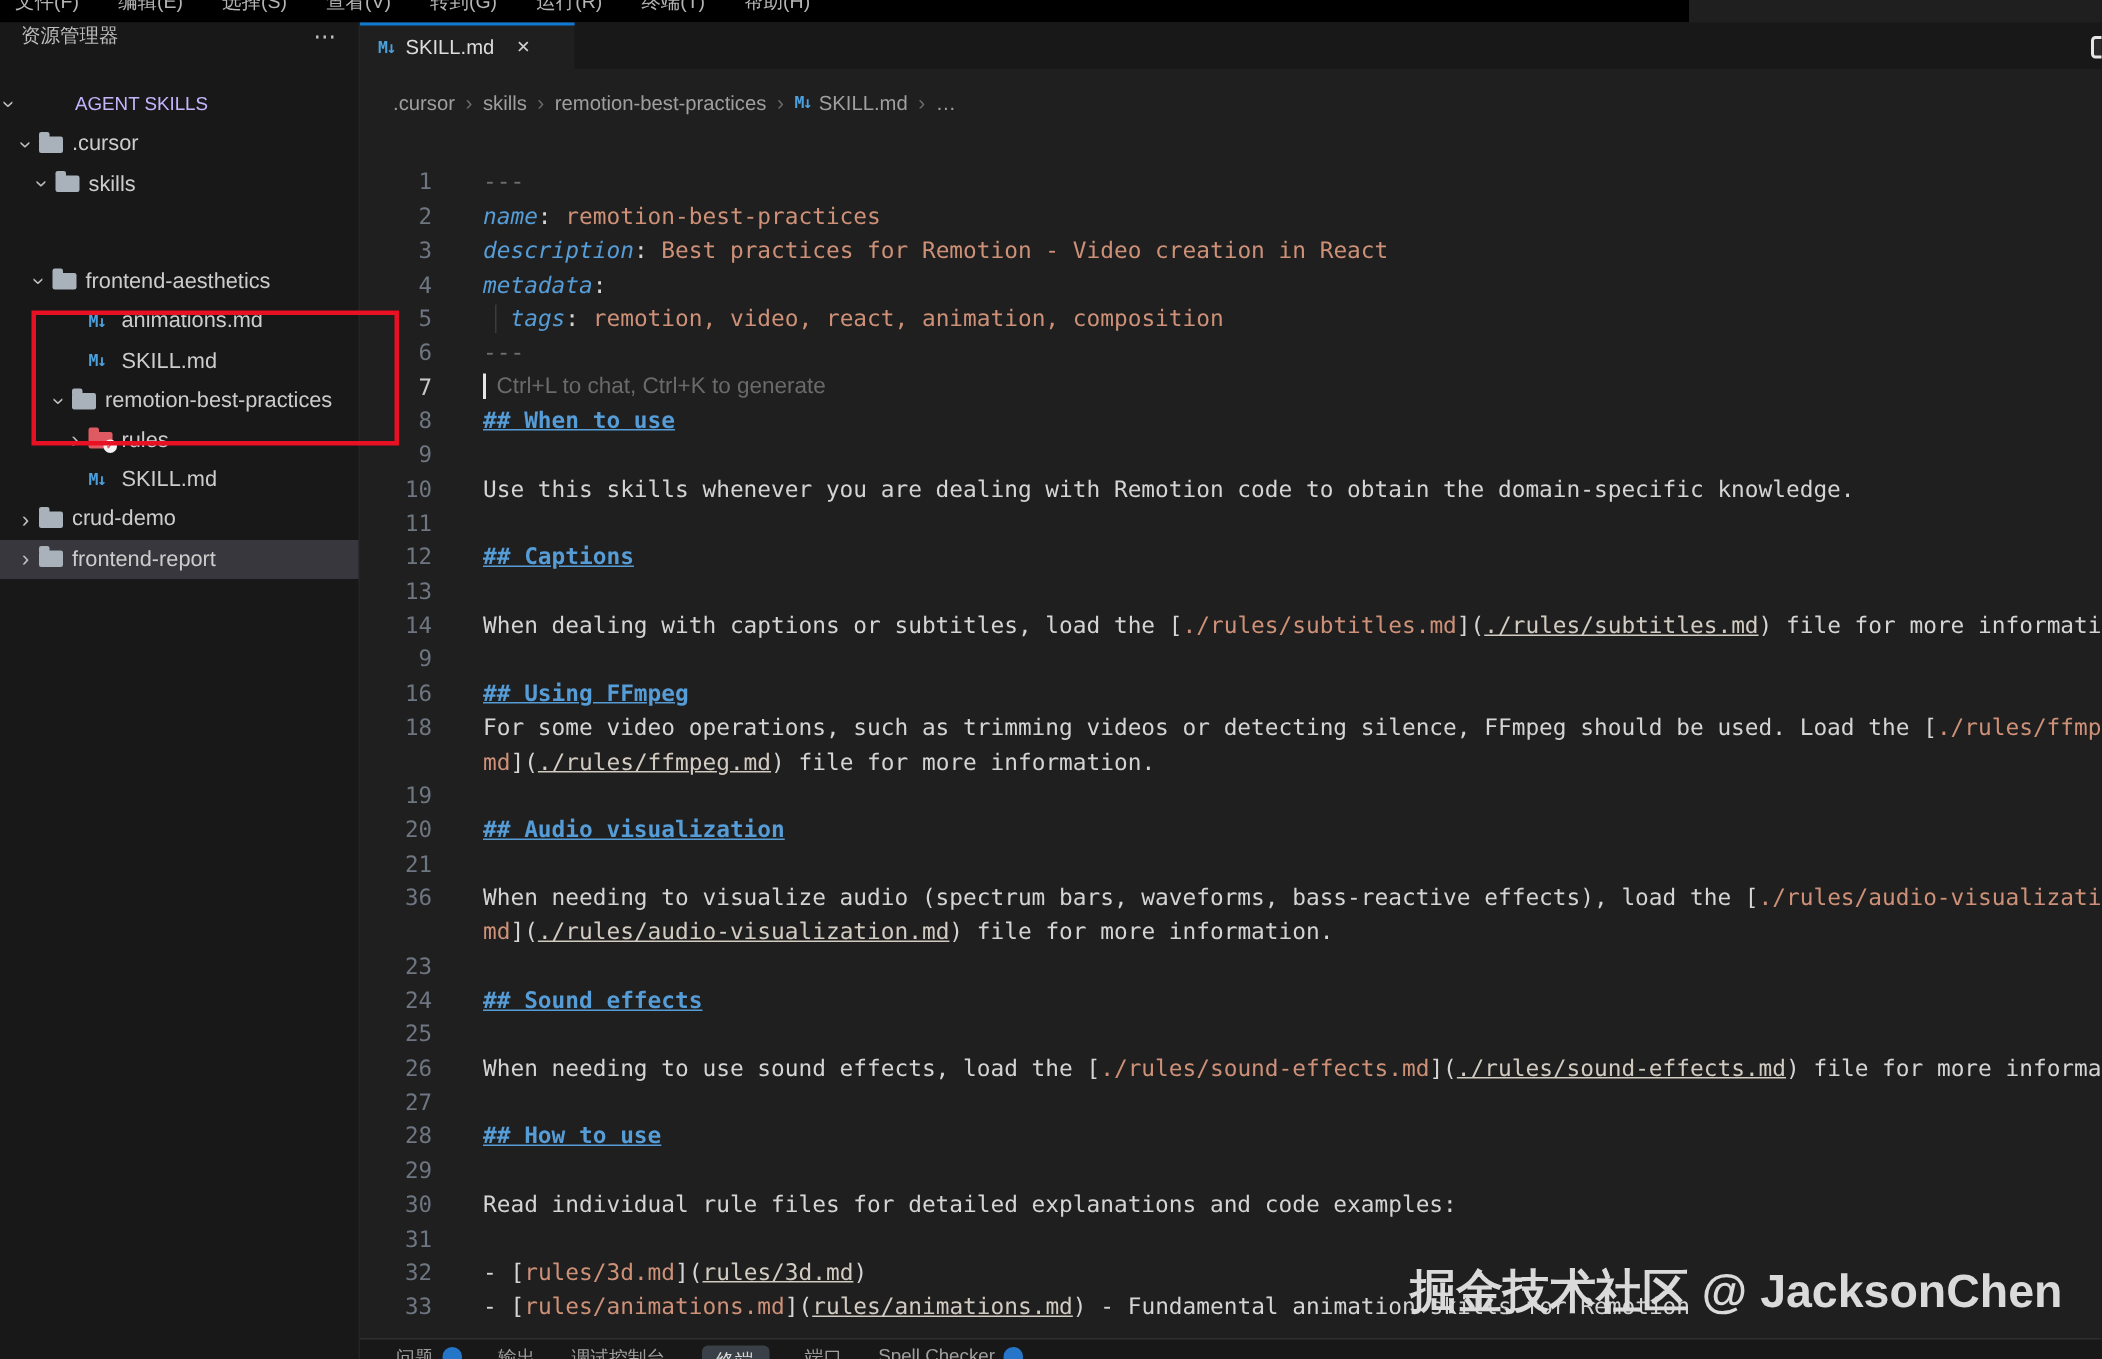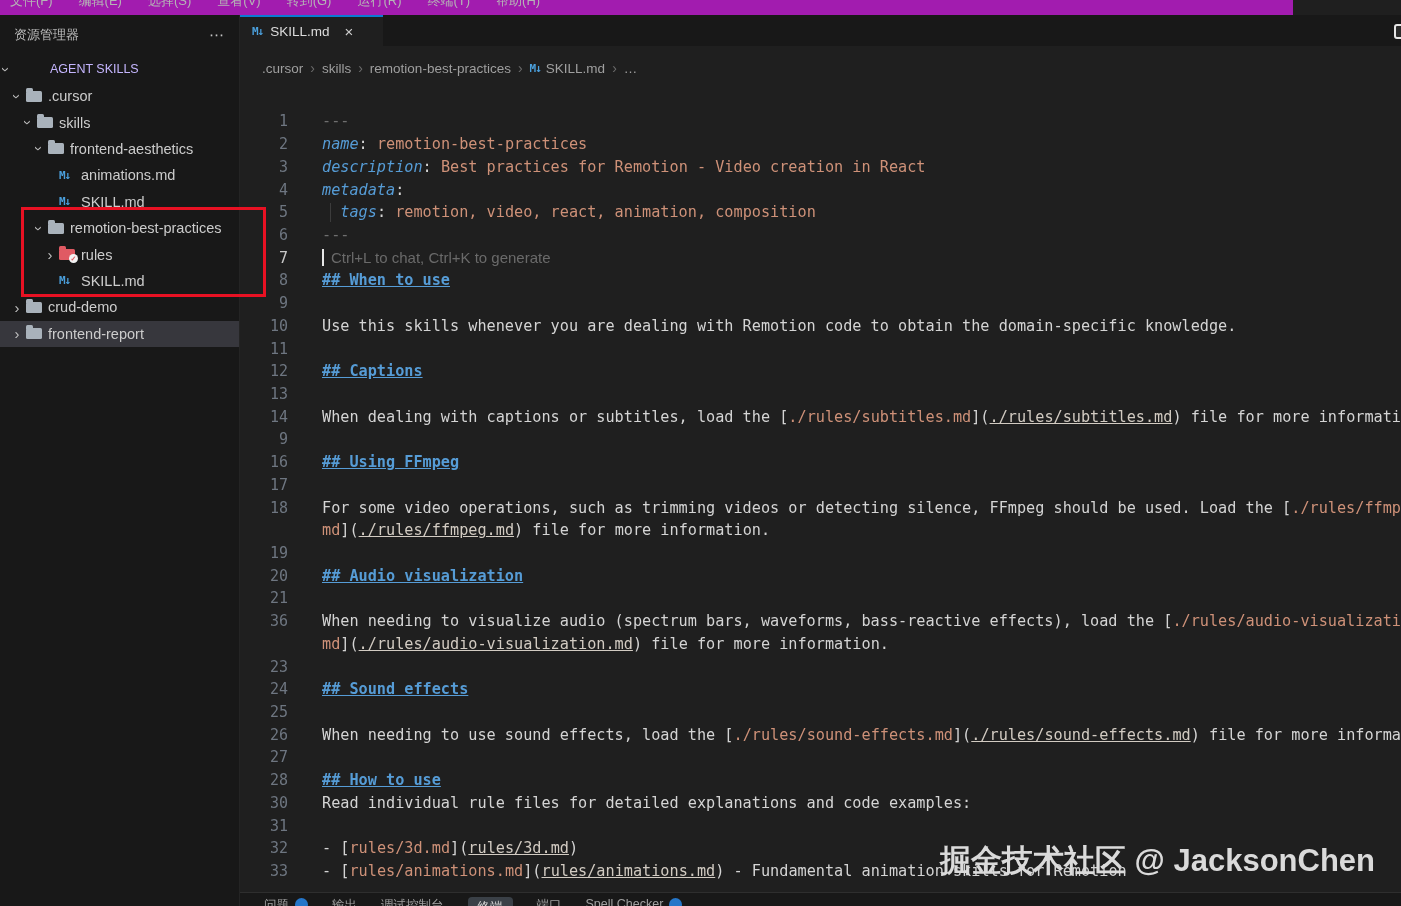--- a/index.html
+++ b/index.html
@@ -1,29 +1,29 @@
 <!DOCTYPE html>
 <html><head>
 <meta charset="utf-8">
 <style>
   * { margin:0; padding:0; box-sizing:border-box; }
   html,body { width:1401px; height:906px; overflow:hidden; background:#1f1f1f;
               font-family:"Liberation Sans", sans-serif; }
   .app { position:relative; width:1401px; height:906px; background:#1f1f1f; }
 
   
-  .menubar { position:absolute; left:0; top:0; width:1293px; height:15px;
-             background:#a21caf; overflow:hidden; }
+  .menubar { position:absolute; left:0; top:0; width:1126px; height:15px;
+             background:#000000; overflow:hidden; }
   .menubar-inner { display:flex; gap:26px; padding-left:10px; margin-top:-8px; }
   .menu-item { color:#b5b5b5; font-size:13px; white-space:nowrap; }
 
   
   .sidebar { position:absolute; left:0; top:15px; width:240px; height:891px;
              background:#181818; border-right:1px solid #242424; }
-  .sb-header { height:40px; display:flex; align-items:center; justify-content:space-between;
+  .sb-header { height:40px; display:flex; align-items:flex-start; justify-content:space-between;
                padding:0 14px; }
   .sb-title { color:#bdbdbd; font-size:13px; }
   .sb-more { color:#c5c5c5; font-size:15px; letter-spacing:1px; cursor:pointer; }
   .sb-section { height:28px; display:flex; align-items:center; gap:4px; padding-left:1px; }
   .sb-section .chev { margin-left:-4px; }
   .sb-section-label { color:#c4b5fd; font-weight:normal; font-size:12.5px;margin-left:31px; }
 
   .tree-row { height:26.4px; display:flex; align-items:center; color:#cccccc;
               font-size:14.5px; white-space:nowrap; cursor:pointer; }
   .tree-row.selected { background:#37373d; }
@@ -131,21 +131,21 @@
           </span>
           <span>.cursor</span>
         </div>
         <div class="tree-row" style="padding-left: 19px;">
           <span class="chev open">›</span>
           <span class="t-icon">
             <span class="folder"></span>
           </span>
           <span>skills</span>
         </div>
-        <div class="tree-row" style="padding-left: 30px;">
+        <div class="tree-row" style="padding-left: 17px; margin-top: 39px;">
           <span class="chev open">›</span>
           <span class="t-icon">
             <span class="folder"></span>
           </span>
           <span>frontend-aesthetics</span>
         </div>
         <div class="tree-row" style="padding-left: 41px;">
           <span class="chev empty">›</span>
           <span class="t-icon">
             <span class="md-ico">M↓</span>
@@ -292,24 +292,20 @@
         </div>
         <div class="code-row">
           <span class="ln">9</span>
           <span class="code-text"></span>
         </div>
         <div class="code-row">
           <span class="ln">16</span>
           <span class="code-text"><span class="tk-hdr">## Using FFmpeg</span></span>
         </div>
         <div class="code-row">
-          <span class="ln">17</span>
-          <span class="code-text"></span>
-        </div>
-        <div class="code-row">
           <span class="ln">18</span>
           <span class="code-text"><span class="tk-txt">For some video operations, such as trimming videos or detecting silence, FFmpeg should be used. Load the </span><span class="tk-pun">[</span><span class="tk-str">./rules/ffmpeg.</span></span>
         </div>
         <div class="code-row">
           <span class="ln"></span>
           <span class="code-text"><span class="tk-str">md</span><span class="tk-pun">](</span><span class="tk-lnk">./rules/ffmpeg.md</span><span class="tk-pun">)</span><span class="tk-txt"> file for more information.</span></span>
         </div>
         <div class="code-row">
           <span class="ln">19</span>
           <span class="code-text"></span>
@@ -346,20 +342,24 @@
           <span class="ln">26</span>
           <span class="code-text"><span class="tk-txt">When needing to use sound effects, load the </span><span class="tk-pun">[</span><span class="tk-str">./rules/sound-effects.md</span><span class="tk-pun">](</span><span class="tk-lnk">./rules/sound-effects.md</span><span class="tk-pun">)</span><span class="tk-txt"> file for more information.</span></span>
         </div>
         <div class="code-row">
           <span class="ln">27</span>
           <span class="code-text"></span>
         </div>
         <div class="code-row">
           <span class="ln">28</span>
           <span class="code-text"><span class="tk-hdr">## How to use</span></span>
+        </div>
+        <div class="code-row">
+          <span class="ln">29</span>
+          <span class="code-text"></span>
         </div>
         <div class="code-row">
           <span class="ln">30</span>
           <span class="code-text"><span class="tk-txt">Read individual rule files for detailed explanations and code examples:</span></span>
         </div>
         <div class="code-row">
           <span class="ln">31</span>
           <span class="code-text"></span>
         </div>
         <div class="code-row">

